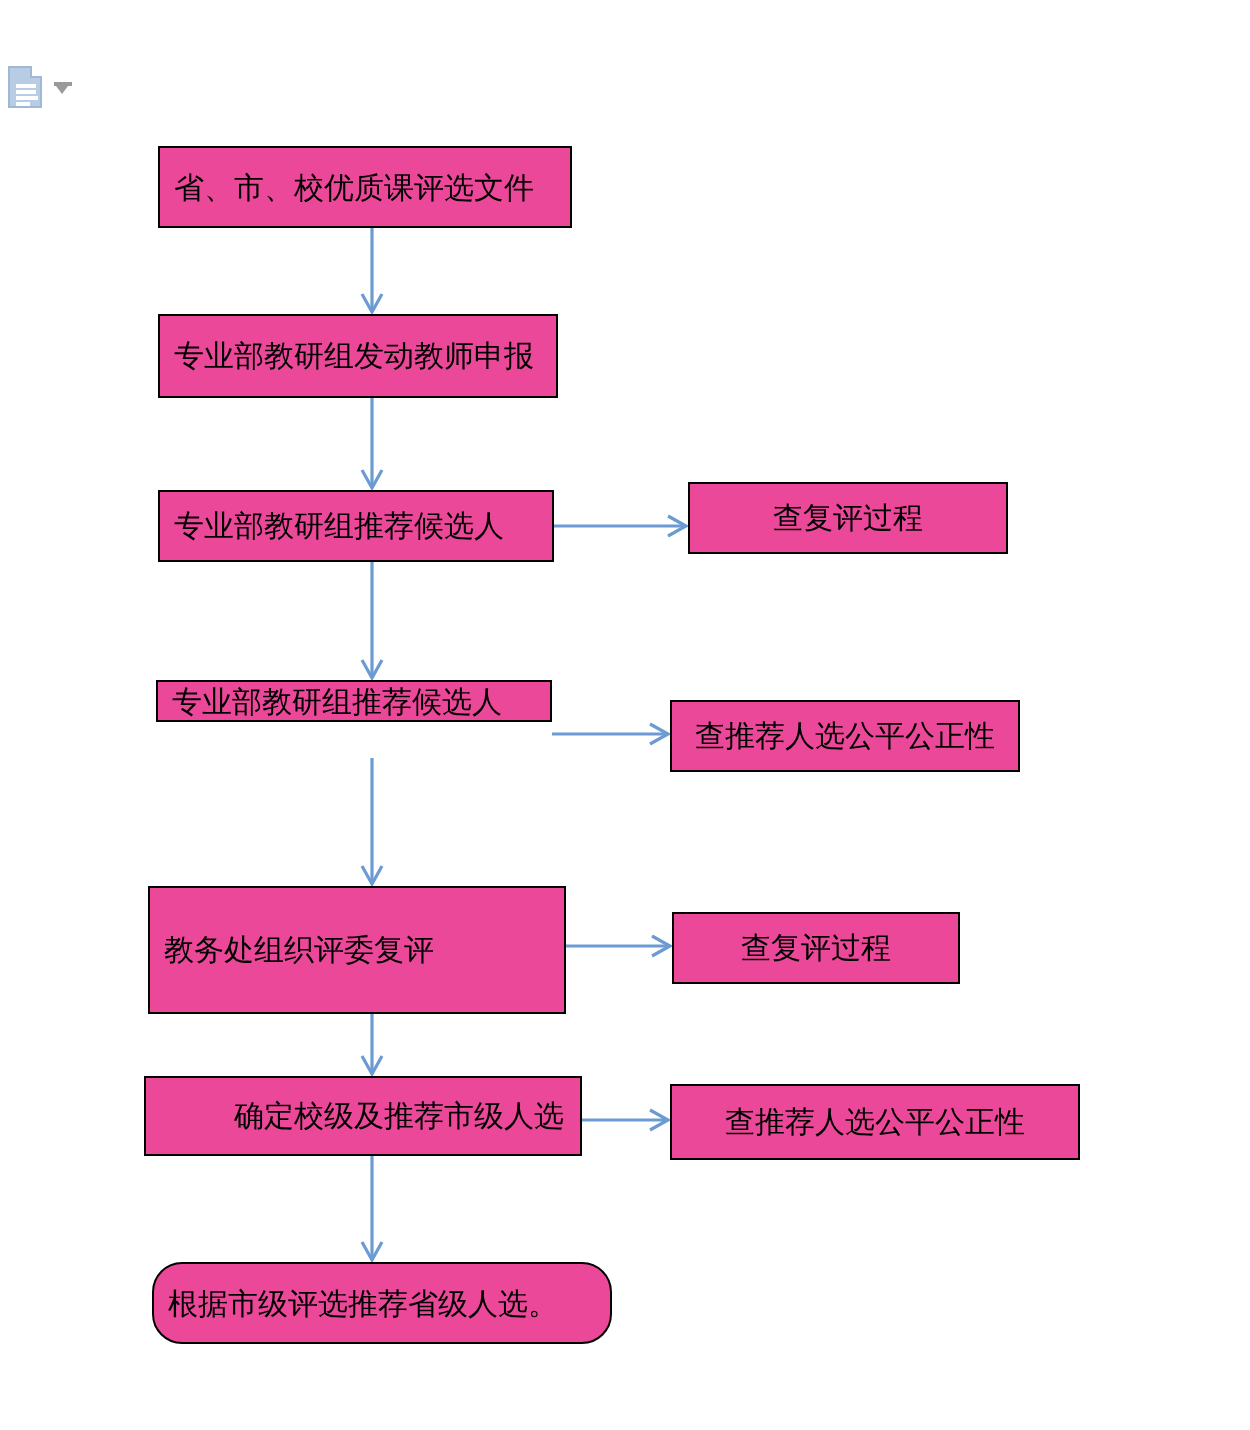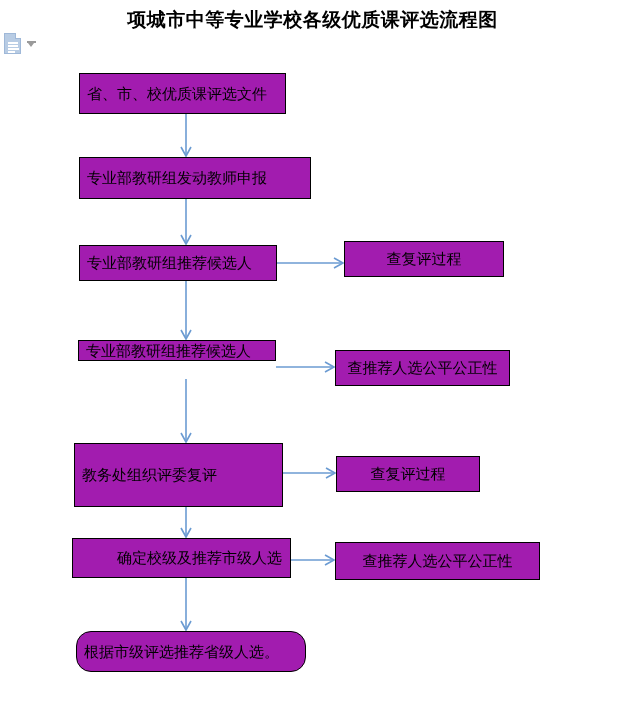--- a/index.html
+++ b/index.html
@@ -101,21 +101,21 @@
     border-left: 3.5px solid transparent;
     border-right: 3.5px solid transparent;
     border-top: 4px solid #9a9a9a;
   }
 
   
   .node {
     position: absolute;
     box-sizing: border-box;
     border: 1px solid #000000;
-    background: #a21caf;
+    background: #ec4899;
     display: flex;
     align-items: center;
     font-family: "DejaVu Sans", "Liberation Sans", sans-serif;
     font-size: 15px;
     line-height: 18px;
     color: #000000;
     white-space: nowrap;
   }
   .node.left  { justify-content: flex-start; padding-left: 7px; }
   .node.center{ justify-content: center; }
@@ -127,21 +127,20 @@
     width: 625px;
     height: 715px;
     pointer-events: none;
   }
 </style>
 </head>
 <body>
 
 <div id="canvas">
 
-  <div class="page-title">项城市中等专业学校各级优质课评选流程图</div>
 
   <div class="paste-tag">
     <div class="sheet">
       <span class="line l1"></span>
       <span class="line l2"></span>
       <span class="line l3"></span>
       <span class="line l4"></span>
     </div>
     <div class="dropdown">
       <span class="bar"></span>
@@ -171,21 +170,21 @@
         <polyline points="326,468 335,473 326,478" stroke="#6b9bd2" stroke-width="1.6" fill="none"></polyline>
         <line x1="291" y1="560" x2="334" y2="560" stroke="#6b9bd2" stroke-width="1.6"></line>
         <polyline points="325,555 334,560 325,565" stroke="#6b9bd2" stroke-width="1.6" fill="none"></polyline>
       </g>
   </svg>
 
   <div id="nodes-layer">
       <div class="node left" style="left: 79px; top: 73px; width: 207px; height: 41px;">
         <span>省、市、校优质课评选文件</span>
       </div>
-      <div class="node left" style="left: 79px; top: 157px; width: 232px; height: 42px;">
+      <div class="node left" style="left: 79px; top: 157px; width: 200px; height: 42px;">
         <span>专业部教研组发动教师申报</span>
       </div>
       <div class="node left" style="left: 79px; top: 245px; width: 198px; height: 36px;">
         <span>专业部教研组推荐候选人</span>
       </div>
       <div class="node left" style="left: 78px; top: 340px; width: 198px; height: 21px;">
         <span>专业部教研组推荐候选人</span>
       </div>
       <div class="node left" style="left: 74px; top: 443px; width: 209px; height: 64px;">
         <span>教务处组织评委复评</span>

